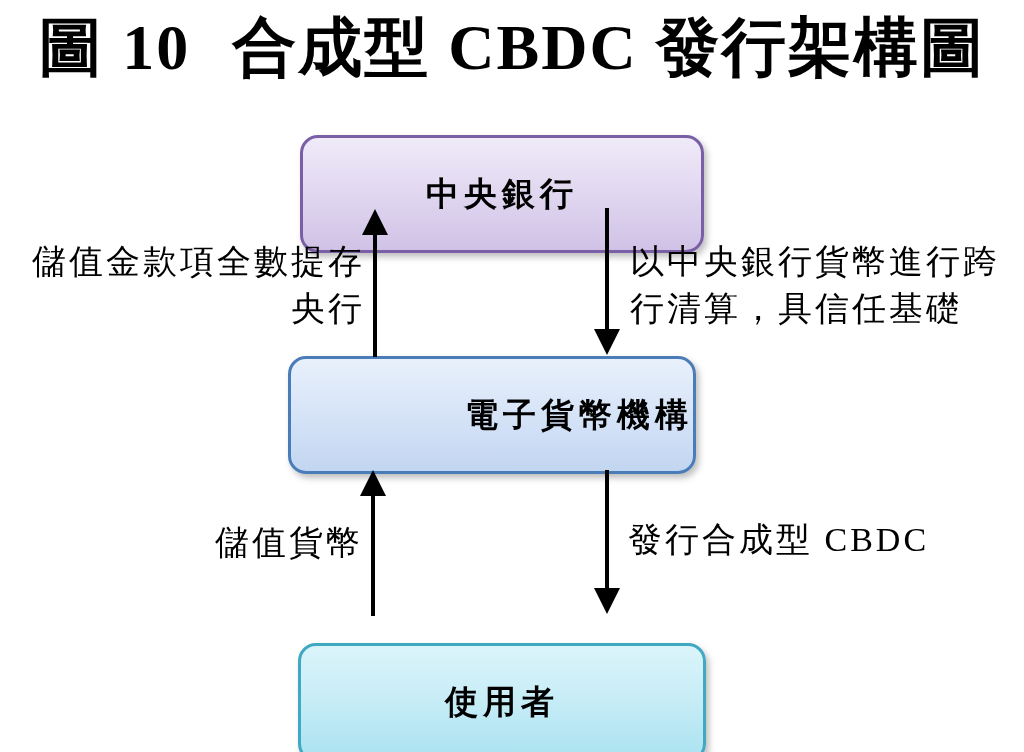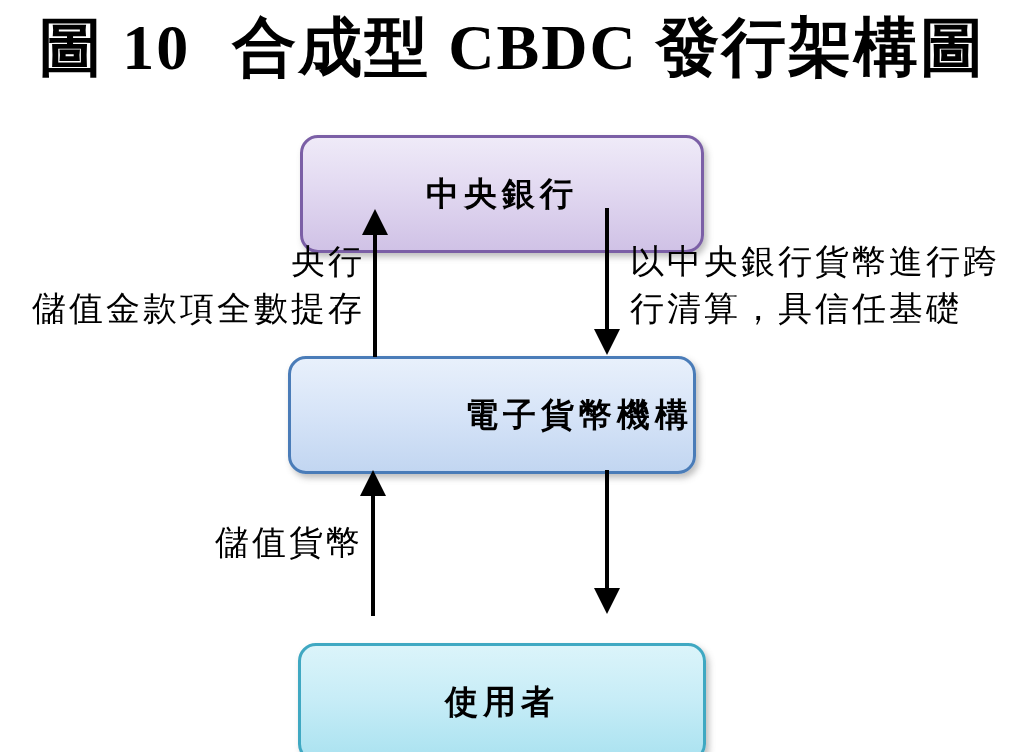--- a/index.html
+++ b/index.html
@@ -151,27 +151,30 @@
   <div class="vline line-b"></div>
   <div class="head-down head-b"></div>
 
   <div class="vline line-c"></div>
   <div class="head-up head-c"></div>
 
   <div class="vline line-d"></div>
   <div class="head-down head-d"></div>
 
   <div class="edge-label lbl-upper-left">
+    <div>儲值金款項全數提存</div>
     <div>央行</div>
-    <div>儲值金款項全數提存</div>
   </div>
 
   <div class="edge-label lbl-lower-left">
     <span>儲值貨幣</span>
   </div>
 
   <div class="edge-label lbl-upper-right">
     <div>以中央銀行貨幣進行跨</div>
     <div>行清算，具信任基礎</div>
   </div>
 
+  <div class="edge-label lbl-lower-right">
+    <span>發行合成型 CBDC</span>
+  </div>
 
 </div>
 
 </body></html>

